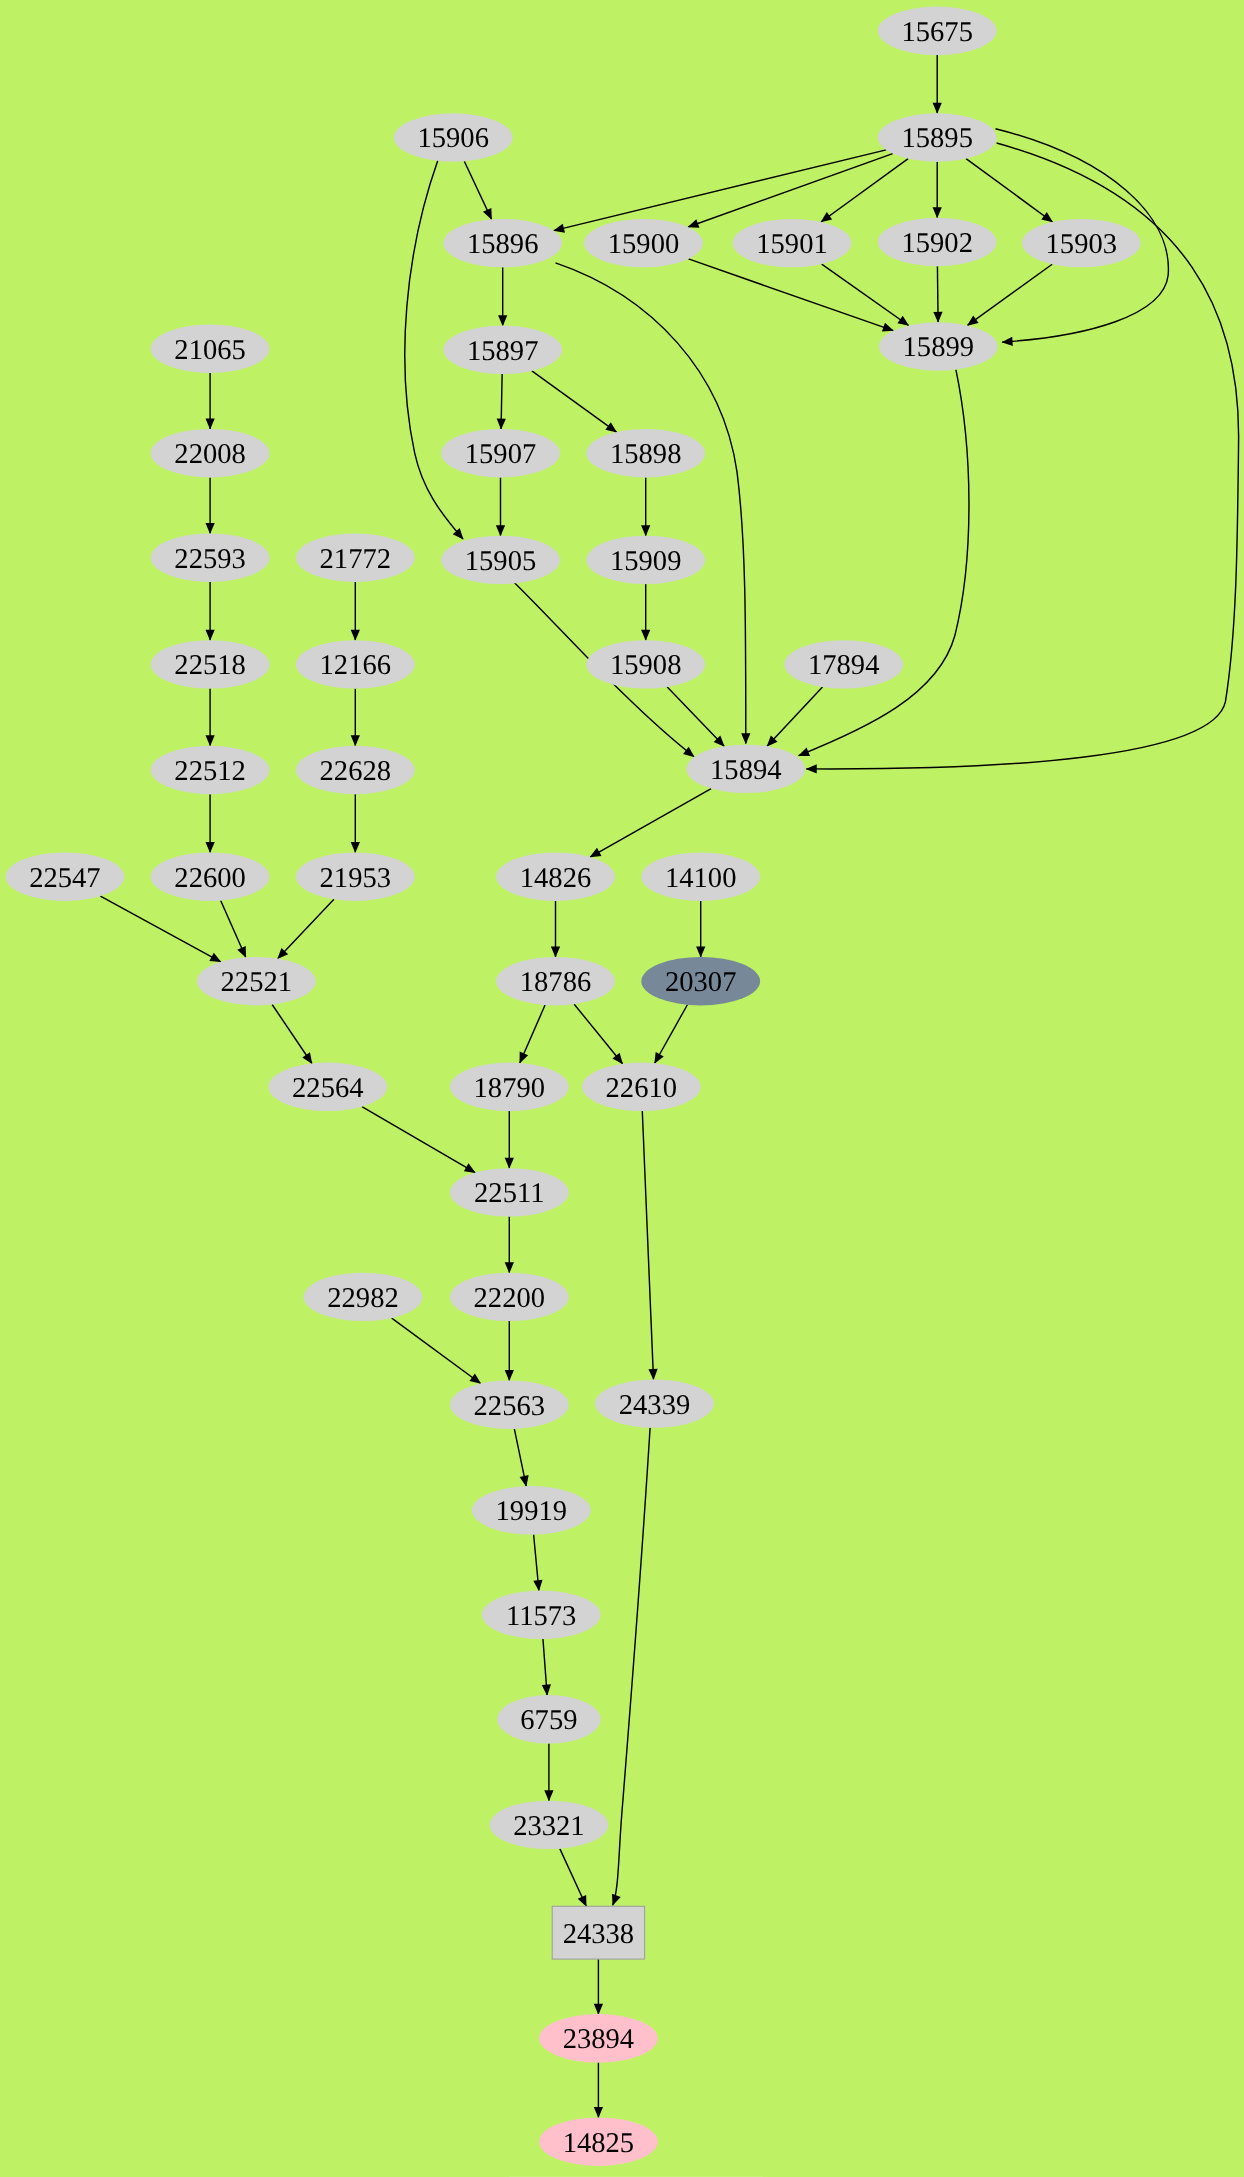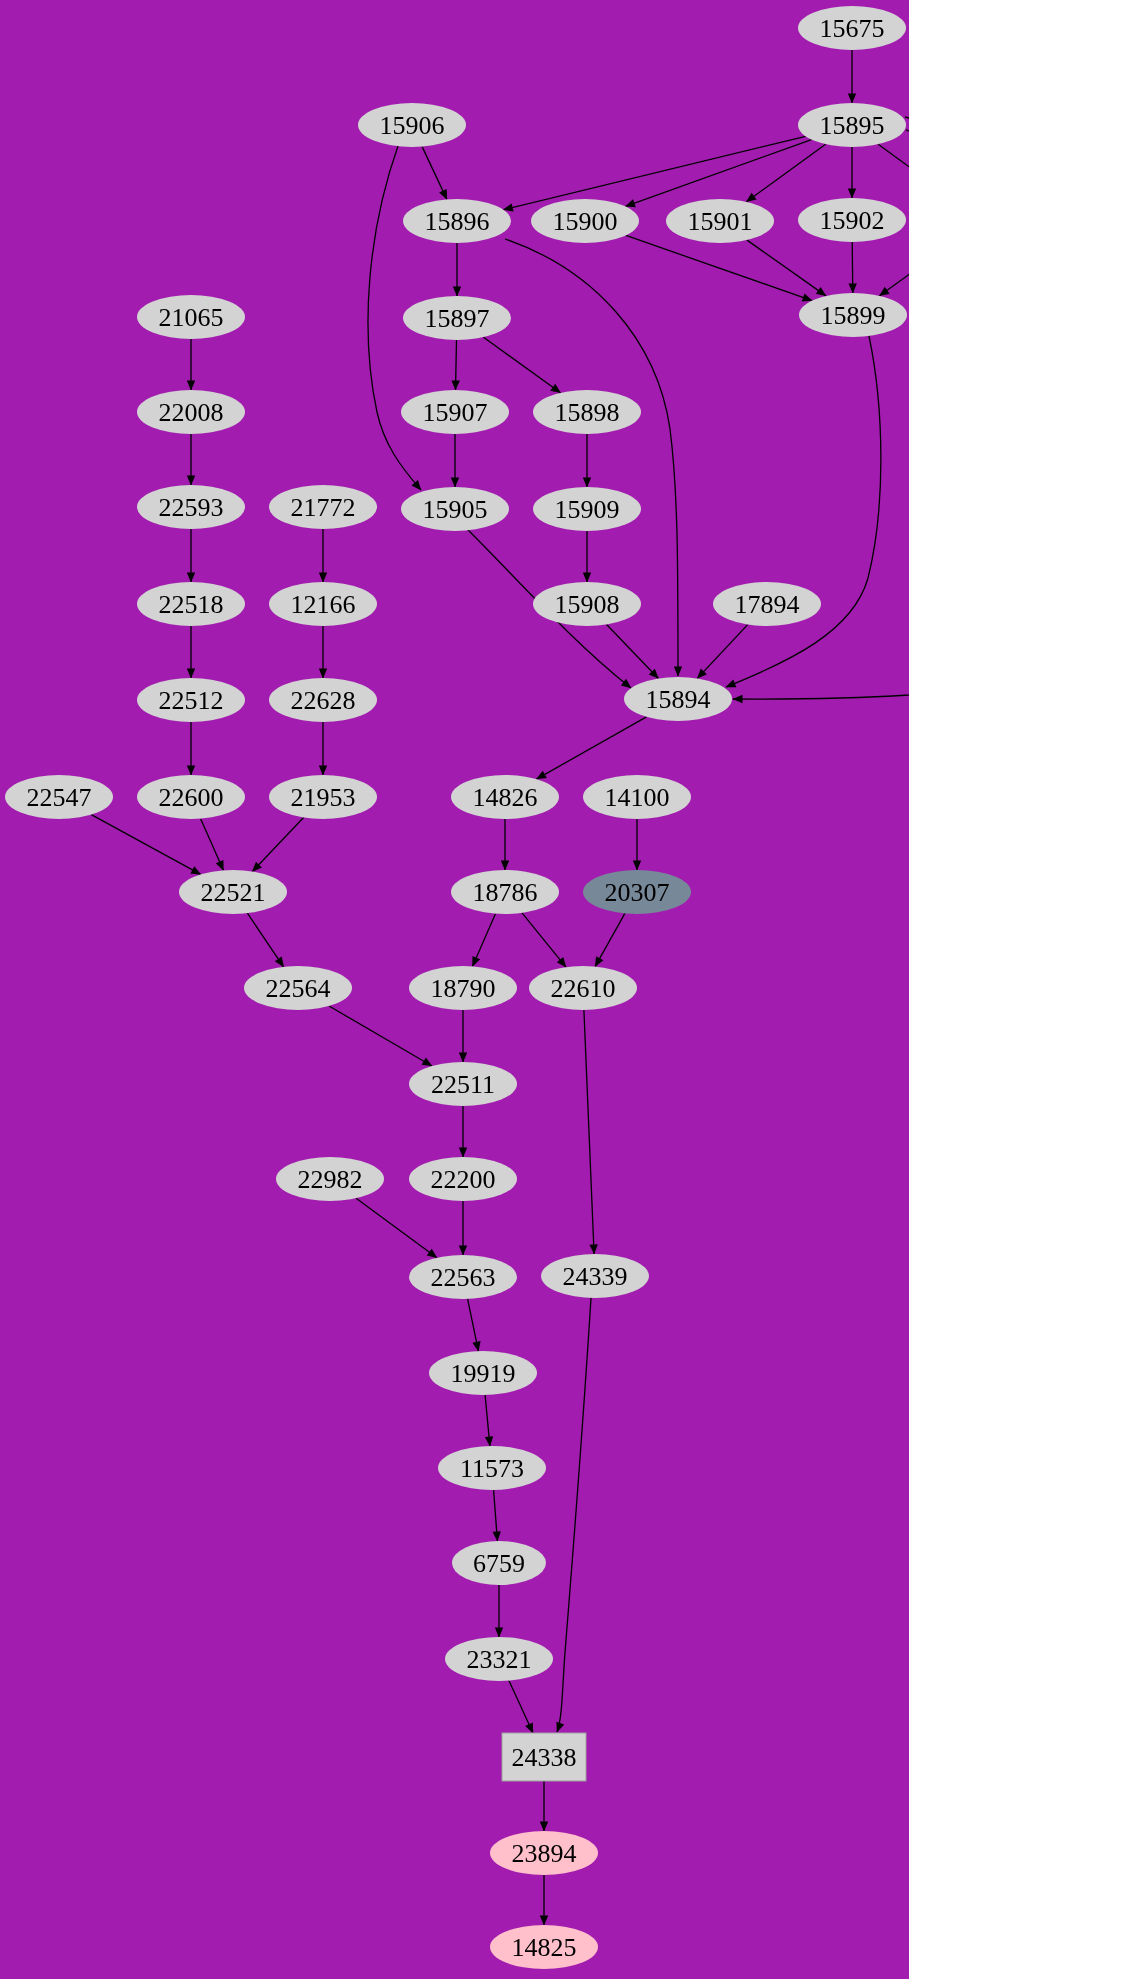--- a/index.html
+++ b/index.html
@@ -1,16 +1,16 @@
 <!DOCTYPE html>
 <html><head>
 <meta charset="utf-8">
 <style>
   html,body{margin:0;padding:0;background:#ffffff;}
-  .canvas{position:relative;width:909px;height:1979px;background:#a21caf;overflow:hidden;}
+  .canvas{position:relative;width:1131px;height:1979px;background:#bef264;overflow:hidden;}
   svg{display:block;}
   .edge{fill:none;stroke:#000000;stroke-width:1.3px;}
   .node-label{font-family:"Liberation Serif","DejaVu Serif",serif;font-size:26px;fill:#000000;
               text-anchor:middle;}
 </style>
 </head>
 <body>
 
 <div class="canvas">
   <svg id="graph-svg" width="1131" height="1979" viewBox="0 0 1131 1979" xmlns="http://www.w3.org/2000/svg">

